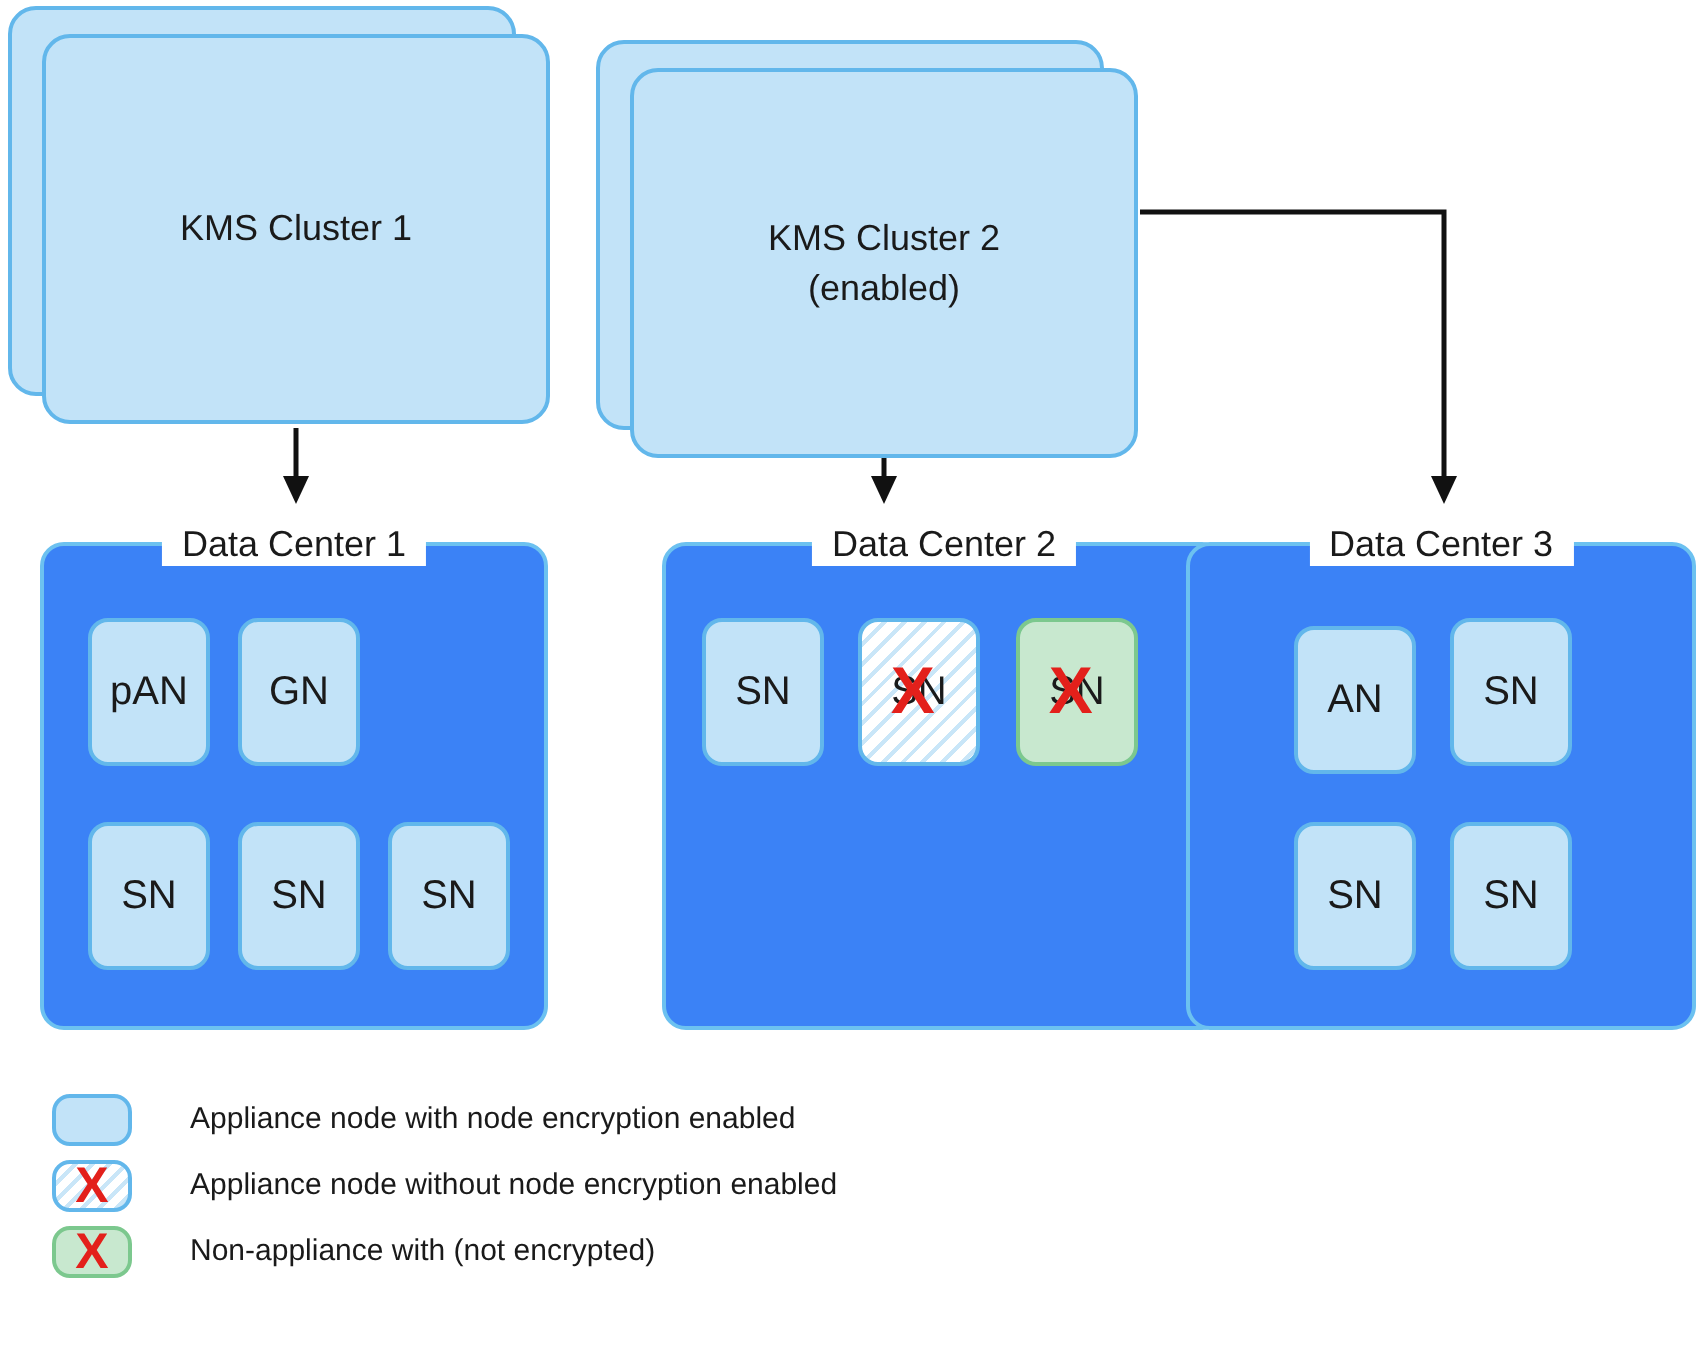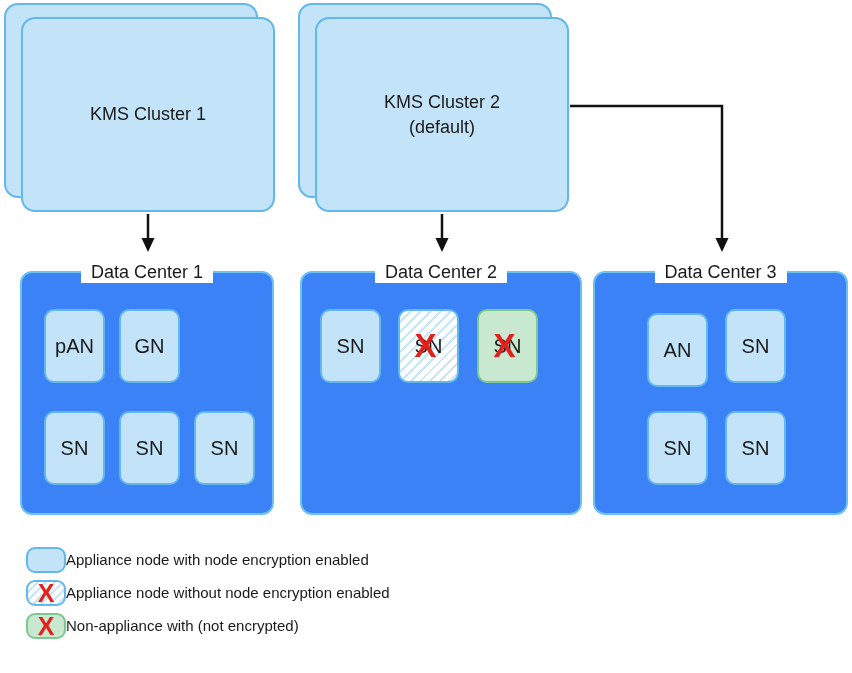--- a/index.html
+++ b/index.html
@@ -49,21 +49,21 @@
   .legend{position:absolute;left:26px;top:547px;display:flex;flex-direction:column;gap:7px;}
   .legend-row{display:flex;align-items:center;height:26px;}
   .legend-swatch{
     position:relative;width:40px;height:26px;box-sizing:border-box;flex:none;
     background:var(--node-fill);border:2px solid var(--node-border);border-radius:9px;
     display:flex;align-items:center;justify-content:center;
   }
   .legend-swatch.sw-nx{background:repeating-linear-gradient(135deg,var(--hatch-stripe) 0 2px,#ffffff 2px 6px);}
   .legend-swatch.sw-green{background:var(--green-fill);border-color:var(--green-border);}
   .legend-x{font-size:25px;font-weight:bold;line-height:1;color:var(--x-red);}
-  .legend-label{font-size:15px;line-height:26px;white-space:nowrap;}
+  .legend-label{margin-left:29px;font-size:15px;line-height:26px;white-space:nowrap;}
 </style>
 </head>
 <body>
 
 <div class="canvas">
 
   <svg class="connectors" viewBox="0 0 852 673">
     <g>
       <line x1="148" y1="214" x2="148" y2="239" stroke="#111111" stroke-width="2.5"></line>
       <polygon points="141.5,238 154.5,238 148,252" fill="#111111"></polygon>
@@ -78,25 +78,25 @@
     </g>
   </svg>
 
   <div class="cluster-stack" style="left:4px;top:3px;padding-left:36px;">
     <div class="card back"></div>
     <div class="card front">
       <div class="cluster-label">KMS Cluster 1</div>
     </div>
   </div>
 
-  <div class="cluster-stack" style="left:298px;top:3px;">
+  <div class="cluster-stack" style="left:298px;top:20px;">
     <div class="card back"></div>
     <div class="card front">
       <div class="cluster-label">KMS Cluster 2</div>
-      <div class="cluster-label">(default)</div>
+      <div class="cluster-label">(enabled)</div>
     </div>
   </div>
 
   <div class="dc" style="left:20px;top:271px;width:254px;height:244px;">
     <div class="dc-title">Data Center 1</div>
     <div class="node" style="left:22px;top:36px;">
       <span class="node-label">pAN</span>
     </div>
     <div class="node" style="left:97px;top:36px;">
       <span class="node-label">GN</span>
@@ -105,21 +105,21 @@
       <span class="node-label">SN</span>
     </div>
     <div class="node" style="left:97px;top:138px;">
       <span class="node-label">SN</span>
     </div>
     <div class="node" style="left:172px;top:138px;">
       <span class="node-label">SN</span>
     </div>
   </div>
 
-  <div class="dc" style="left:300px;top:271px;width:282px;height:244px;">
+  <div class="dc" style="left:331px;top:271px;width:282px;height:244px;">
     <div class="dc-title">Data Center 2</div>
     <div class="node" style="left:18px;top:36px;">
       <span class="node-label">SN</span>
     </div>
     <div class="node node--nx" style="left:96px;top:36px;">
       <span class="node-label">SN</span>
       <span class="x-mark">X</span>
     </div>
     <div class="node node--green" style="left:175px;top:36px;">
       <span class="node-label">SN</span>

